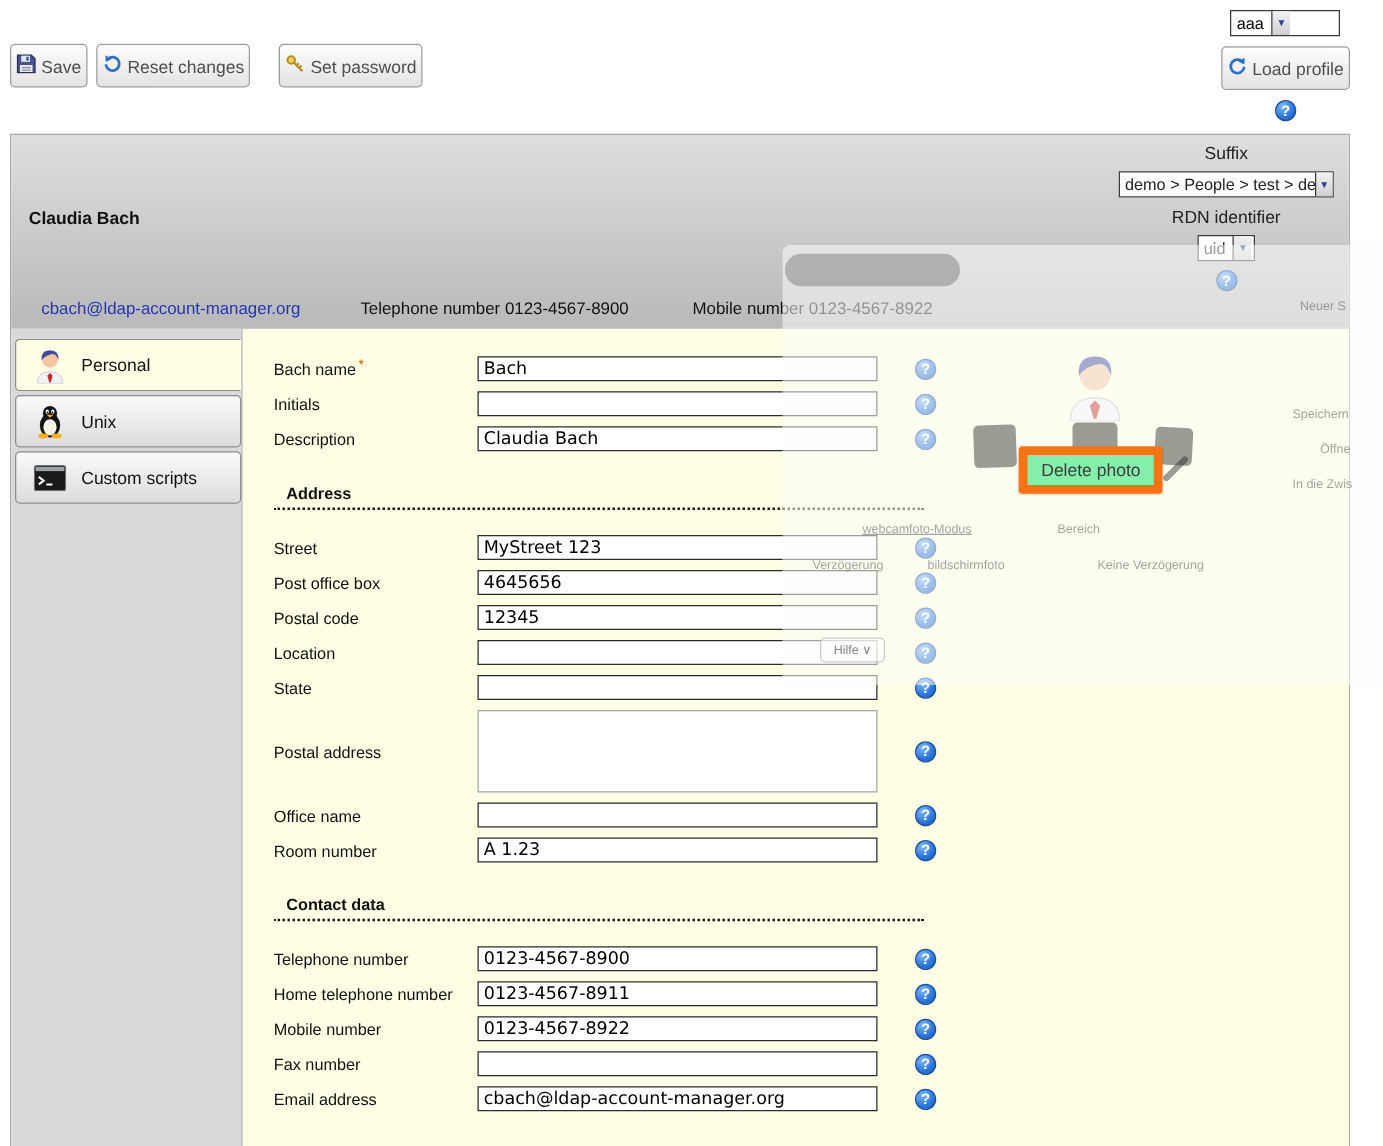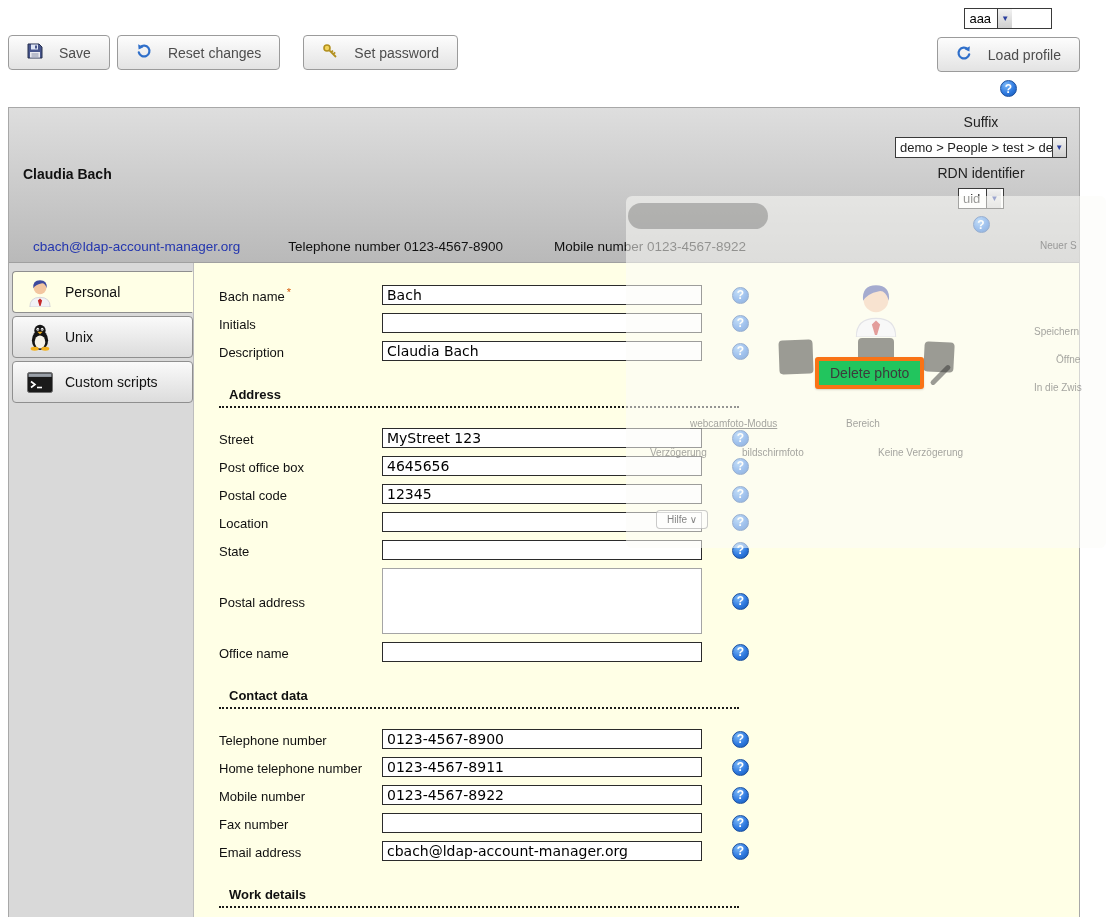--- a/index.html
+++ b/index.html
@@ -6,21 +6,21 @@
   html,body { margin:0; padding:0; }
   body {
     width:1106px; height:917px; overflow:hidden; position:relative;
     background:#ffffff; font-family:"Liberation Sans", sans-serif; color:#000;
   }
   .page { padding:8px 26px 0 8px; height:100%; }
 
   
   .toolbar { display:flex; align-items:center; gap:7px; padding-bottom:10px; }
   .btn {
-    display:inline-flex; align-items:center; gap:16px; padding:7px 18px;
+    display:inline-flex; align-items:center; gap:4px; padding:7px 4px;
     border:1px solid #9b9b9b; border-radius:4px; cursor:pointer;
     background:linear-gradient(#fdfdfd,#e3e3e3); color:#4d4d4d; font-size:14px;
     font-family:"Liberation Sans", sans-serif;
   }
   .btn svg { flex:0 0 auto; }
   .gap-left { margin-left:16px; }
   .toolbar-right { margin-left:auto; display:flex; align-items:center; gap:8px;flex-direction:column; }
 
   
   .select { display:inline-flex; align-items:stretch; background:#fff; border:1px solid #3a3a3a; height:21px; font-size:13px; cursor:pointer; }
@@ -80,21 +80,21 @@
   .section-h {
     font-weight:bold; font-size:13px; color:#101010; width:520px;
     padding:0 0 4px 10px; margin:26px 0 20px 0; border-bottom:2px dotted #1a1a1a;
   }
 
   
   .photo-wrap { position:absolute; left:622px; top:16px; width:120px; text-align:center; }
   .photo-wrap svg { display:block; margin:0 auto; }
   .delete-tip {
     position:absolute; left:621px; top:94px; z-index:60; padding:4px 11px;
-    background:#22c55e; border:4px solid #f97316; border-radius:3px;
+    background:#86efac; border:7px solid #f97316; border-radius:3px;
     font-size:14px; color:#3c3c3c; white-space:nowrap; cursor:pointer;
     box-shadow:0 1px 2px rgba(0,0,0,.15);
   }
 
   
   .ghost { position:absolute; inset:0; z-index:50; pointer-events:none; }
   .ghost-panel { position:absolute; left:626px; top:196px; width:480px; height:352px; background:rgba(251,251,247,.55); border-radius:6px; }
   .ghost-bar { position:absolute; left:628px; top:203px; width:140px; height:26px; background:rgba(45,45,45,.28); border-radius:13px; }
   .ghost-sq { position:absolute; background:rgba(35,35,35,.45); border-radius:4px; }
   .ghost-text { position:absolute; font-size:10px; color:rgba(110,110,110,.62); white-space:nowrap; }
@@ -291,20 +291,26 @@
     <span class="help"></span>
   </div>
 
   <div class="frow">
     <span class="flabel"><span>Office name</span><span class="req"></span></span>
     <input type="text" style="">
 
     <span class="help"></span>
   </div>
 
+  <div class="frow">
+    <span class="flabel"><span>Room number</span><span class="req"></span></span>
+    <input type="text" value="A 1.23" style="">
+
+    <span class="help"></span>
+  </div>
 </div>
   </div>
 
   <div class="fsection">
     <div class="section-h">Contact data</div>
     <div>
   <div class="frow">
     <span class="flabel"><span>Telephone number</span><span class="req"></span></span>
     <input type="text" value="0123-4567-8900" style="">
 

